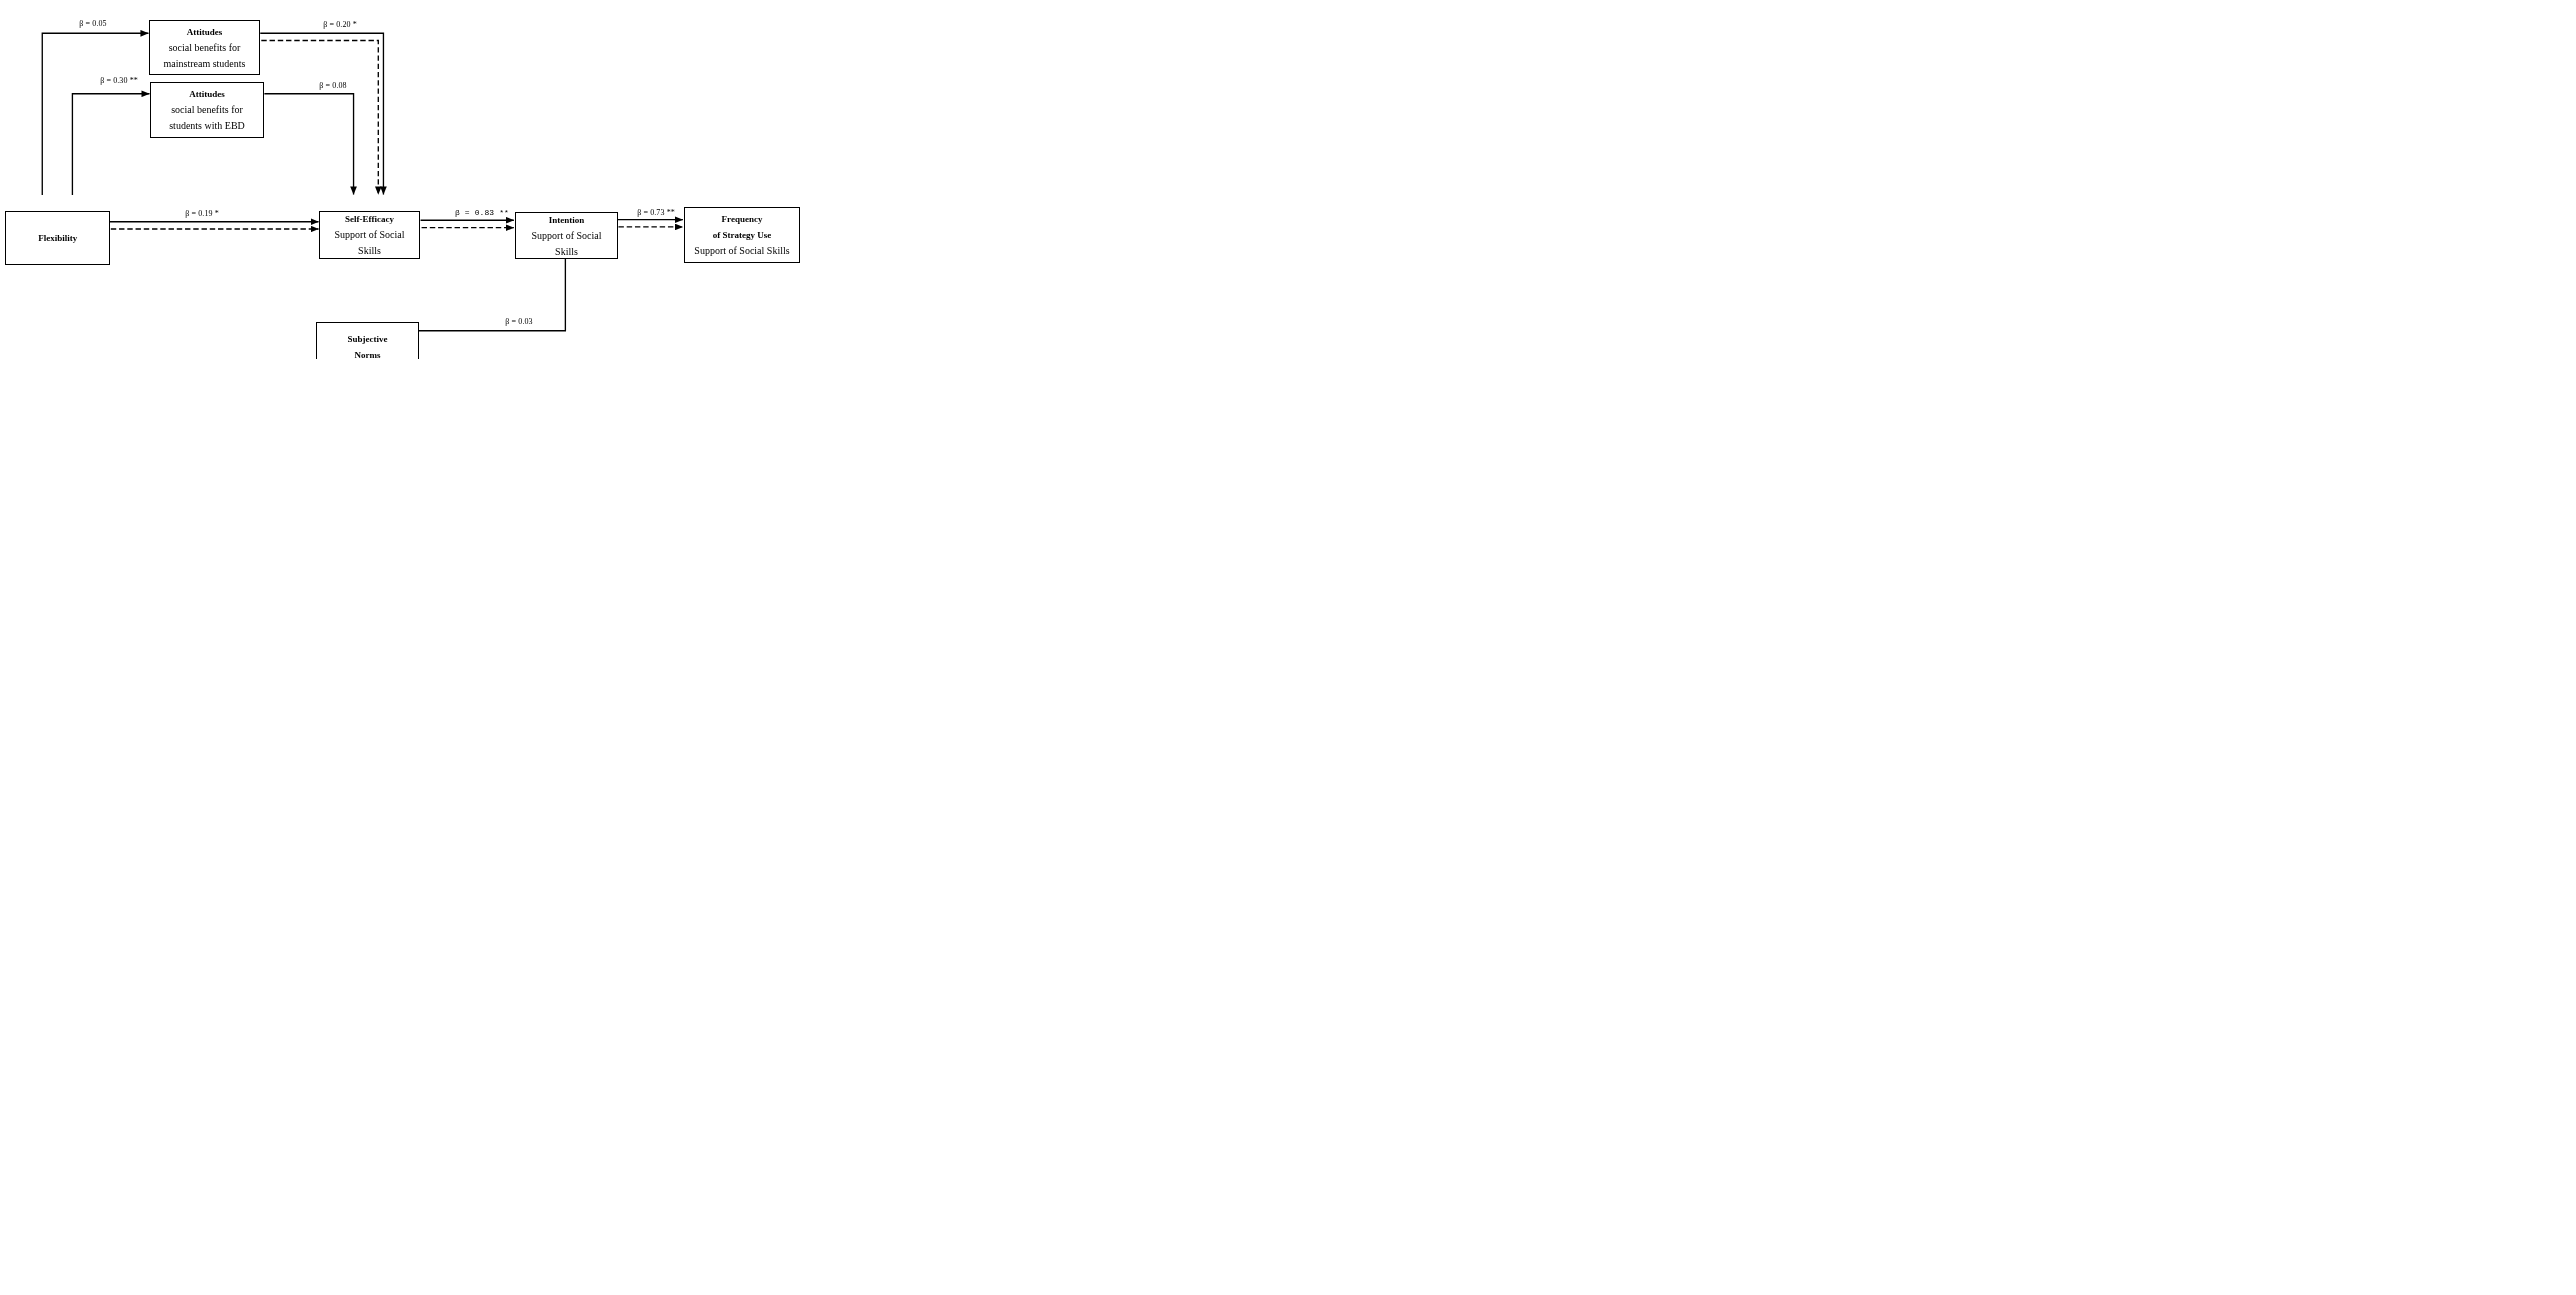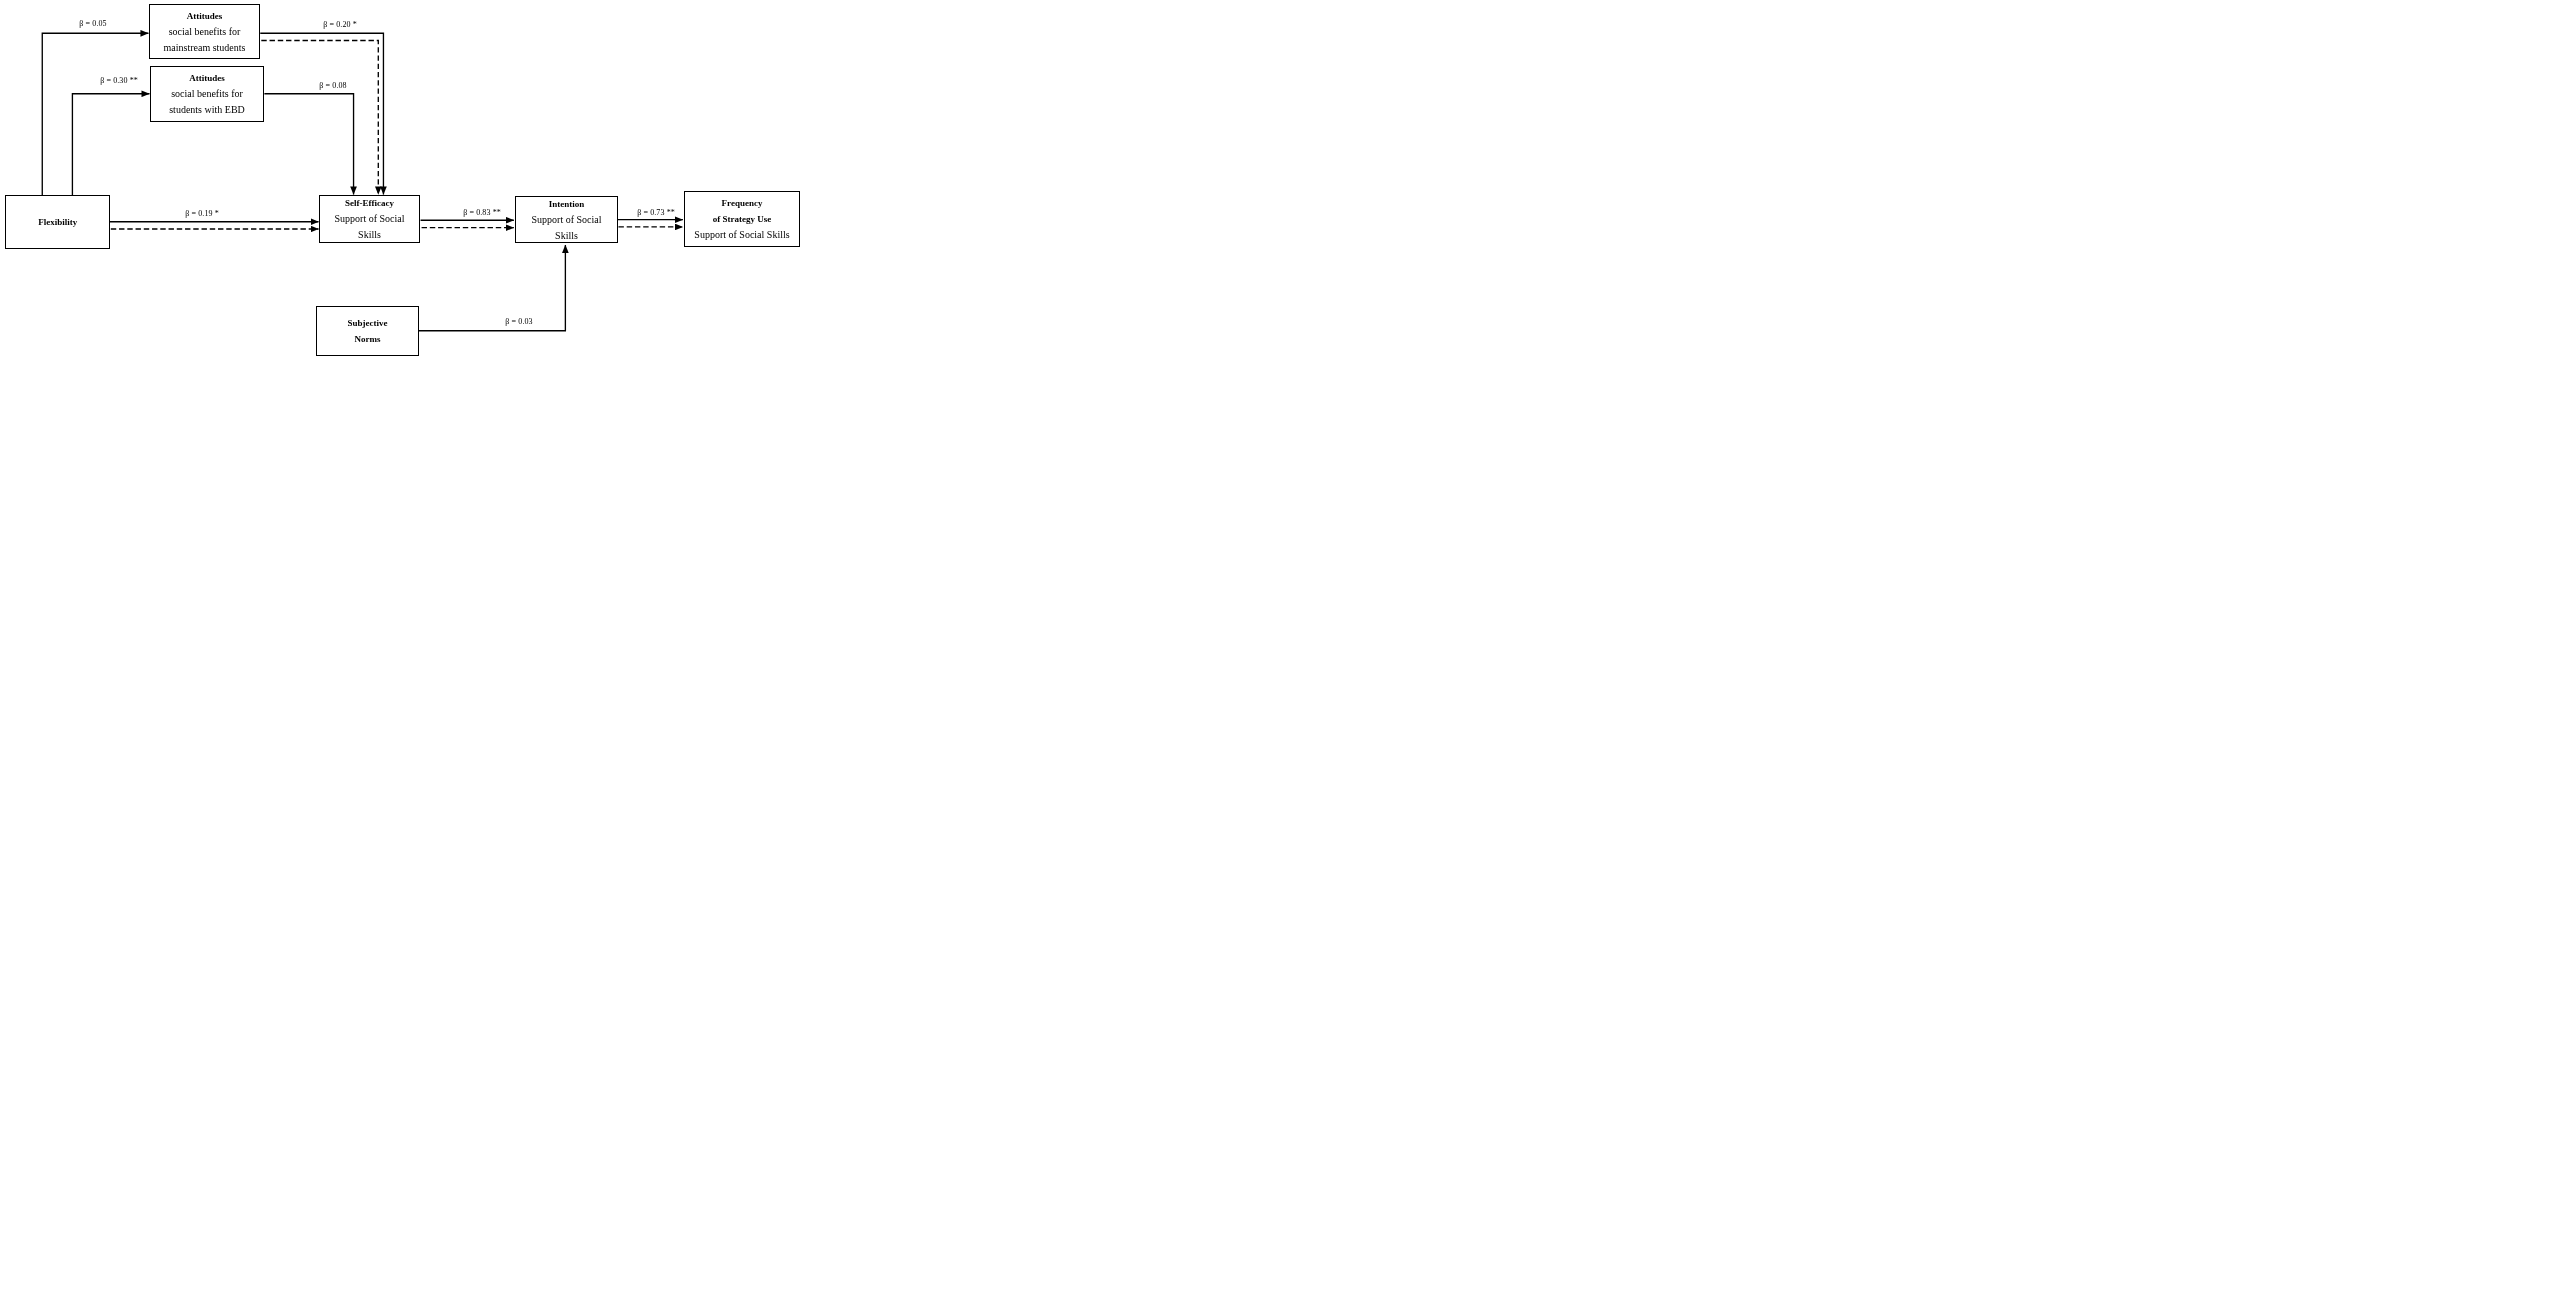--- a/index.html
+++ b/index.html
@@ -11,21 +11,21 @@
     color:#000;
     overflow:hidden;
   }
   .connector-layer{position:absolute;left:0;top:0;width:100%;height:100%;}
   .edge{fill:none;stroke:#000;stroke-width:2.6;}
   .edge.dashed{stroke-dasharray:10.5 5.5;}
   .box{
     position:absolute;
     display:flex;flex-direction:column;justify-content:center;align-items:center;
     border:1.2px solid #000;background:#fff;
-    box-sizing:border-box;text-align:center;
+    box-sizing:border-box;text-align:center;margin-top:16px;
   }
   .t{font-weight:bold;font-size:9px;line-height:16px;white-space:nowrap;}
   .s{font-size:10px;line-height:16px;white-space:nowrap;}
   .lbl{
     position:absolute;transform:translate(-50%,-50%);
     font-size:8px;white-space:nowrap;letter-spacing:0.1px;
   }
 </style>
 </head>
 <body>
@@ -106,20 +106,20 @@
   <div class="lbl" style="left:93px;top:23px;">β = 0.05</div>
 
   <div class="lbl" style="left:119px;top:80px;">β = 0.30 **</div>
 
   <div class="lbl" style="left:340px;top:24px;">β = 0.20 *</div>
 
   <div class="lbl" style="left:317px;top:85px;padding-left:32px;">β = 0.08</div>
 
   <div class="lbl" style="left:202px;top:213px;text-align:right;">β = 0.19 *</div>
 
-  <div class="lbl" style="left:482px;top:212px;">β = 0.83 **</div>
+  <div class="lbl" style="left:482px;top:212px;font-family:Liberation Mono, monospace;">β = 0.83 **</div>
 
   <div class="lbl" style="left:656px;top:212px;">β = 0.73 **</div>
 
   <div class="lbl" style="left:519px;top:321px;">β = 0.03</div>
 
 </div>
 
 
 </body></html>

